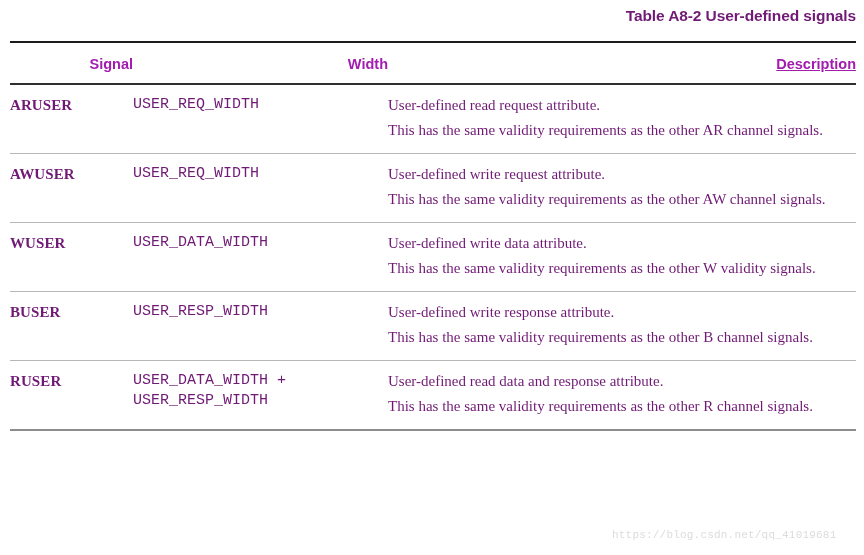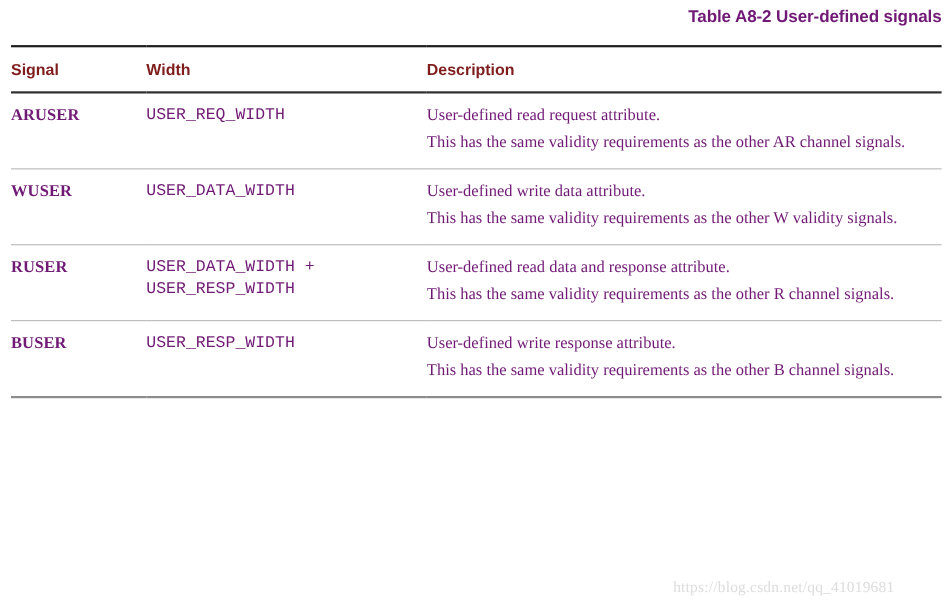--- a/index.html
+++ b/index.html
@@ -54,28 +54,28 @@
   .signal-table col.c-desc   { width: 468px; }
 
   
   .signal-table thead tr.head-row th {
     border-top: 2px solid #1c1c1c;
     border-bottom: 2px solid #2e2e2e;
     font-family: "Liberation Sans", "DejaVu Sans", sans-serif;
     font-weight: bold;
     font-size: 14.5px;
     line-height: 18px;
-    color: #7f1d1d;
-    text-align: left;
+    color: #a21caf;
+    text-align: right;
     padding: 12px 0 10px 0;
     vertical-align: bottom;
   }
   .signal-table thead th.th-signal { padding-left: 12px; }
   .signal-table thead th.th-width  { padding-left: 12px; }
-  .signal-table thead th.th-desc   { padding-left: 10px; }
+  .signal-table thead th.th-desc   { padding-left: 10px; text-decoration: underline; }
 
   .signal-table tbody td {
     border-bottom: 1px solid #b7b7b7;
     vertical-align: top;
     padding: 10px 0 13px 0;
     color: #701a75;
   }
   .signal-table tbody tr:last-child td {
     border-bottom: 2px solid #8c8c8c;
   }
@@ -113,22 +113,22 @@
   }
   .width-line {
     display: block;
   }
 
   
   .watermark {
     position: absolute;
     left: 612px;
     top: 526px;
-    font-family: Liberation Serif, serif;
-    font-size: 14px;
+    font-family: Liberation Mono, monospace;
+    font-size: 11px;
     line-height: 18px;
     color: #dcdcdc;
     white-space: nowrap;
     letter-spacing: 0.2px;
     pointer-events: none;
     user-select: none;
   }
 </style>
 </head>
 <body>
@@ -156,53 +156,63 @@
         <td class="cell-signal">ARUSER</td>
         <td class="cell-width">
           <span class="width-line">USER_REQ_WIDTH</span>
         </td>
         <td class="cell-desc">
           <span class="desc-line first">User-defined read request attribute.</span>
           <span class="desc-line">This has the same validity requirements as the other AR channel signals.</span>
         </td>
       </tr>
 
+      <tr>
+        <td class="cell-signal">AWUSER</td>
+        <td class="cell-width">
+          <span class="width-line">USER_REQ_WIDTH</span>
+        </td>
+        <td class="cell-desc">
+          <span class="desc-line first">User-defined write request attribute.</span>
+          <span class="desc-line">This has the same validity requirements as the other AW channel signals.</span>
+        </td>
+      </tr>
 
       <tr>
         <td class="cell-signal">WUSER</td>
         <td class="cell-width">
           <span class="width-line">USER_DATA_WIDTH</span>
         </td>
         <td class="cell-desc">
           <span class="desc-line first">User-defined write data attribute.</span>
           <span class="desc-line">This has the same validity requirements as the other W validity signals.</span>
         </td>
       </tr>
 
       <tr>
+        <td class="cell-signal">BUSER</td>
+        <td class="cell-width">
+          <span class="width-line">USER_RESP_WIDTH</span>
+        </td>
+        <td class="cell-desc">
+          <span class="desc-line first">User-defined write response attribute.</span>
+          <span class="desc-line">This has the same validity requirements as the other B channel signals.</span>
+        </td>
+      </tr>
+
+      <tr>
         <td class="cell-signal">RUSER</td>
         <td class="cell-width">
           <span class="width-line">USER_DATA_WIDTH +</span>
           <span class="width-line">USER_RESP_WIDTH</span>
         </td>
         <td class="cell-desc">
           <span class="desc-line first">User-defined read data and response attribute.</span>
           <span class="desc-line">This has the same validity requirements as the other R channel signals.</span>
         </td>
       </tr>
 
-      <tr>
-        <td class="cell-signal">BUSER</td>
-        <td class="cell-width">
-          <span class="width-line">USER_RESP_WIDTH</span>
-        </td>
-        <td class="cell-desc">
-          <span class="desc-line first">User-defined write response attribute.</span>
-          <span class="desc-line">This has the same validity requirements as the other B channel signals.</span>
-        </td>
-      </tr>
-
     </tbody>
   </table>
 
   <div class="watermark">https://blog.csdn.net/qq_41019681</div>
 
 </div>
 
 </body></html>

